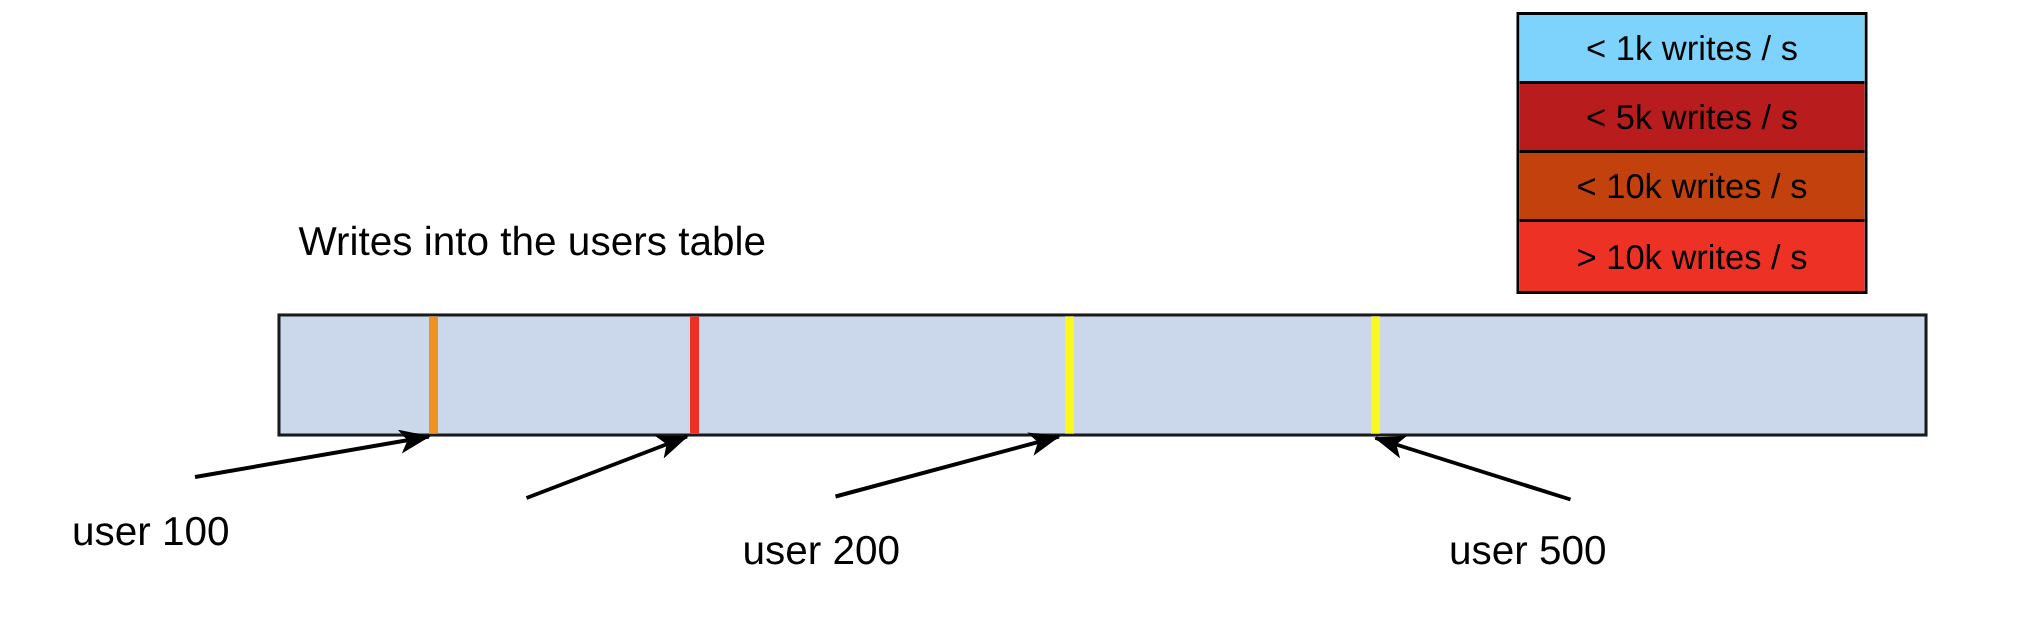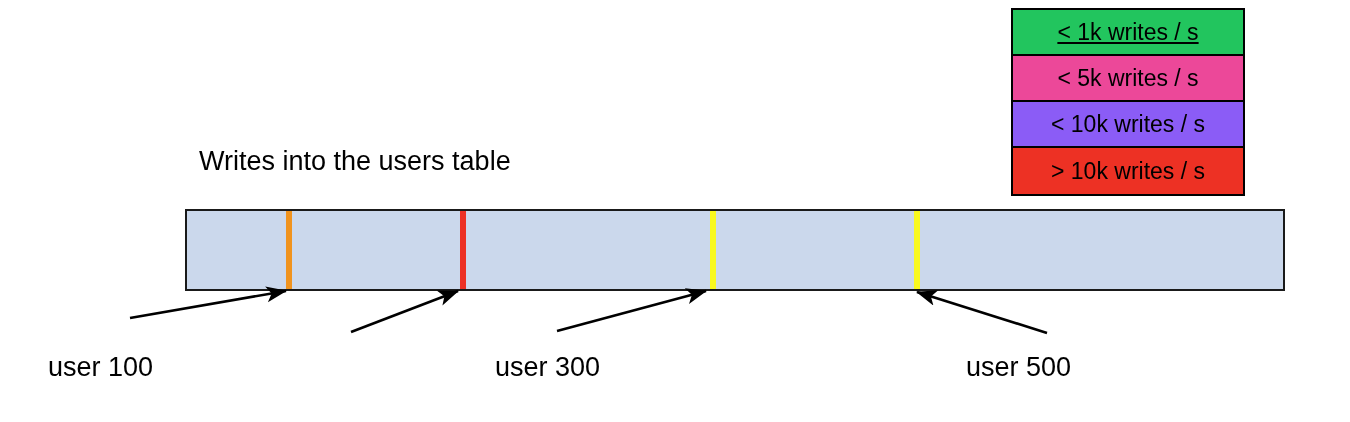--- a/index.html
+++ b/index.html
@@ -94,27 +94,27 @@
     line-height: 1;
     white-space: nowrap;
   }
 </style>
 </head>
 <body>
 
 <div id="stage">
 
   <div class="legend">
-    <div class="legend-row" style="background: #22c55e; text-decoration: underline;">
+    <div class="legend-row" style="background: #7dd3fc;">
       <span>&lt; 1k writes / s</span>
     </div>
-    <div class="legend-row" style="background: #ec4899;">
+    <div class="legend-row" style="background: #b91c1c;">
       <span>&lt; 5k writes / s</span>
     </div>
-    <div class="legend-row" style="background: #8b5cf6;">
+    <div class="legend-row" style="background: #c2410c;">
       <span>&lt; 10k writes / s</span>
     </div>
     <div class="legend-row" style="background: rgb(237, 49, 36);">
       <span>&gt; 10k writes / s</span>
     </div>
   </div>
 
   <div class="chart-title">Writes into the users table</div>
 
   <div class="bar" style="background: rgb(203, 216, 236); border-color: rgb(26, 26, 26);">
@@ -129,17 +129,17 @@
       <marker id="arrowhead" markerWidth="9" markerHeight="9" refX="7.6" refY="3.1" orient="auto" markerUnits="strokeWidth">
         <path d="M0,0 L8,3.1 L0,6.2 L2,3.1 Z" fill="#000000"></path>
       </marker>
     </defs>
     <line x1="130" y1="318" x2="286" y2="291" stroke="#000000" stroke-width="2.6" marker-end="url(#arrowhead)"></line>
     <line x1="351" y1="332" x2="458" y2="291" stroke="#000000" stroke-width="2.6" marker-end="url(#arrowhead)"></line>
     <line x1="557" y1="331" x2="706" y2="291" stroke="#000000" stroke-width="2.6" marker-end="url(#arrowhead)"></line>
     <line x1="1047" y1="333" x2="917" y2="292" stroke="#000000" stroke-width="2.6" marker-end="url(#arrowhead)"></line>
   </svg>
 
-  <div class="point-label" style="left:48px; top:354px;">user 100</div>
-  <div class="point-label" style="left:495px; top:354px;">user 300</div>
+  <div class="point-label" style="left:48px; top:341px;">user 100</div>
+  <div class="point-label" style="left:495px; top:354px;">user 200</div>
   <div class="point-label" style="left:966px; top:354px;">user 500</div>
 
 </div>
 
 </body></html>

